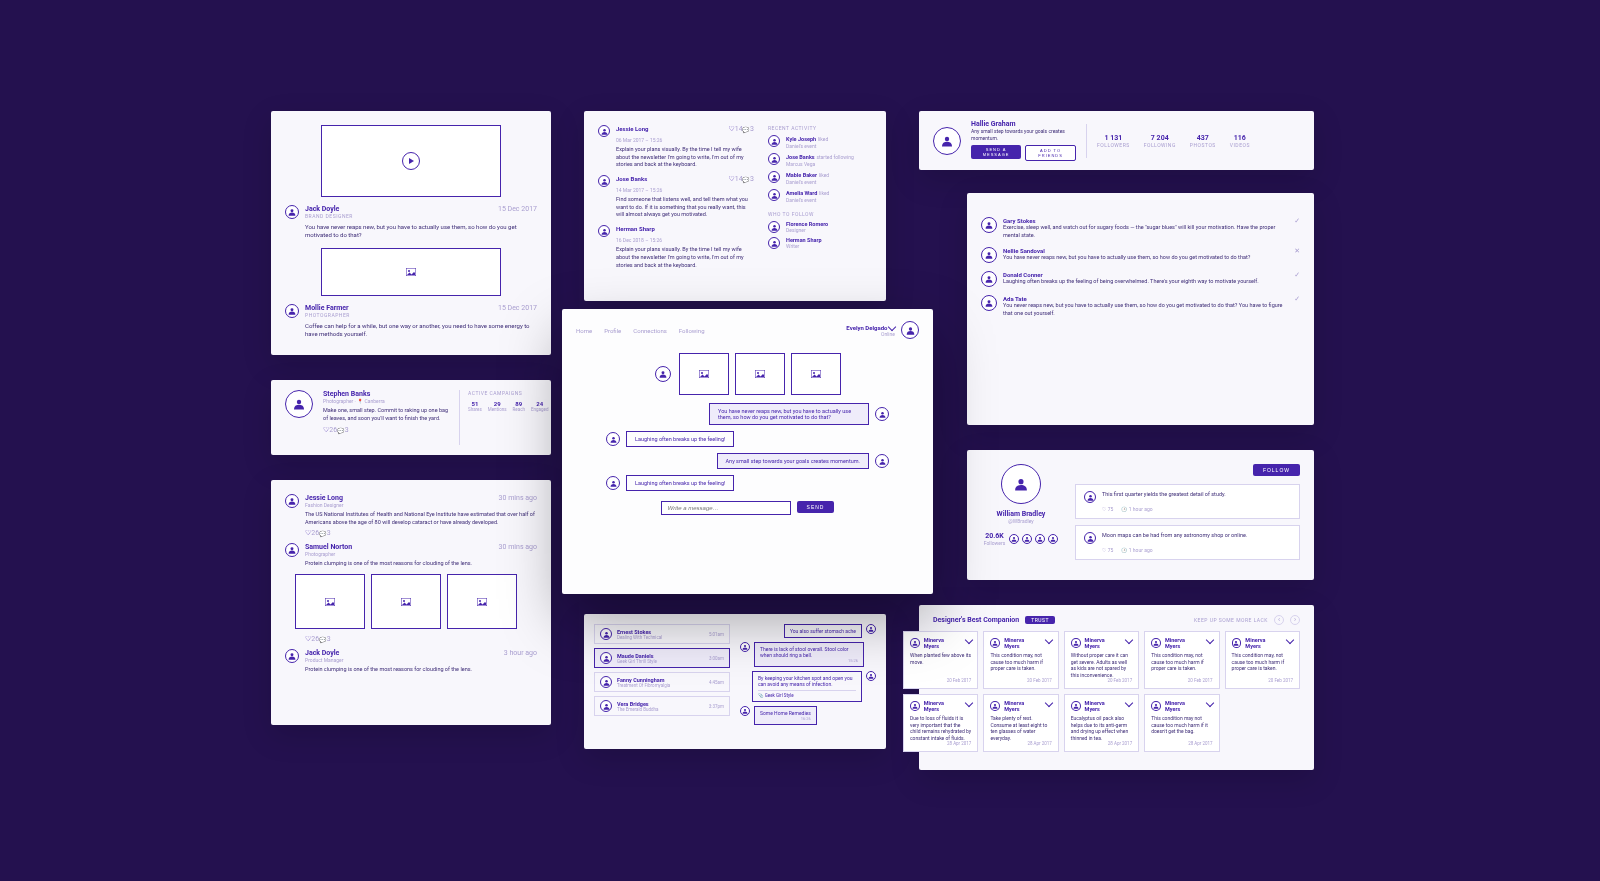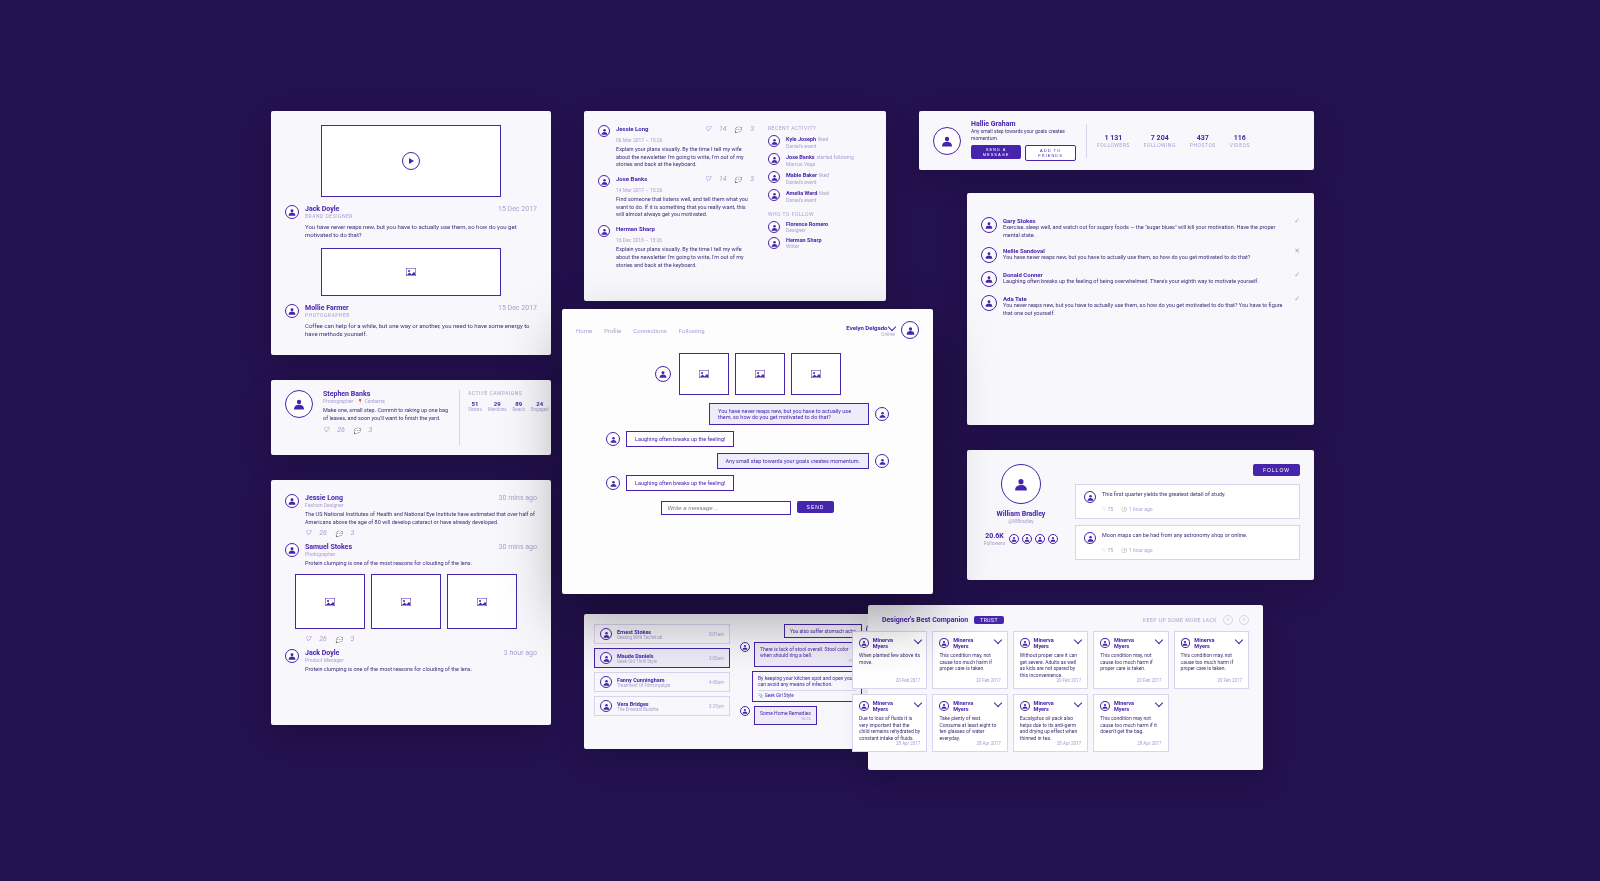--- a/index.html
+++ b/index.html
@@ -86,21 +86,21 @@
 }
 .play-circle::after{content:"";border-left:5px solid var(--accent);border-top:3px solid transparent;border-bottom:3px solid transparent;}
 .tag{
   background:var(--accent);color:#fff;font-size:5px;
   padding:1px 6px;border-radius:2px;text-transform:uppercase;letter-spacing:.5px;
 }
 .caret-icon{width:6px;height:6px;border-left:1px solid var(--accent);border-bottom:1px solid var(--accent);transform:rotate(-45deg);display:inline-block;}
 .heart::before{content:"♡";color:var(--accent);}
 .comment::before{content:"💬";font-size:6px;}
 .stat-num{color:var(--accent);font-weight:700;font-size:8px;}
-.icon-row{display:flex;align-items:center;gap:8px;font-style:italic;}
+.icon-row{display:flex;align-items:center;}
 .icon-row span{display:flex;align-items:center;gap:2px;color:var(--muted);}
 </style>
 </head>
 <body>
 
 <svg width="0" height="0" style="position:absolute">
   <defs>
     <g id="user-icon">
         <circle cx="6" cy="4" r="2.2"></circle>
         <path d="M1 11c0-2.7 2.2-4.2 5-4.2s5 1.5 5 4.2v.5H1z"></path>
@@ -428,21 +428,21 @@
         <span>3</span>
       </div>
   <div class="row" style="margin-top:6px;">
         <div class="avatar" style="width:14px;height:14px;">
           <svg width="8" height="8" viewBox="0 0 12 12">
             <use href="#user-icon"></use>
           </svg>
         </div>
         <div class="col" style="flex:1;">
           <div class="row" style="justify-content:space-between;">
-            <span class="name">Samuel Stokes</span>
+            <span class="name">Samuel Norton</span>
             <span class="soft">30 mins ago</span>
           </div>
           <span class="soft" style="font-size:5px;">Photographer</span>
         </div>
       </div>
   <div class="body-text" style="margin:3px 0 6px 20px;font-size:5.5px;">Protein clumping is one of the most reasons for clouding of the lens.</div>
   <div class="row" style="gap:6px;margin-left:10px;">
     <div class="image-box" style="width:70px;height:55px;">
           <svg width="10" height="8" viewBox="0 0 10 8" style="color:var(--accent)">
             <use href="#img-icon"></use>
@@ -721,21 +721,21 @@
           <div class="avatar" style="width:10px;height:10px;">
             <svg width="6" height="6" viewBox="0 0 12 12">
               <use href="#user-icon"></use>
             </svg>
           </div>
           <div style="border:1px solid var(--accent);background:#efecfa;padding:3px 5px;max-width:110px;font-size:5px;color:var(--accent);">Some Home Remedies<div style="text-align:right;font-size:4px;color:var(--muted);">16:26</div></div>
         </div>
       </div>
 </div>
 
-<div class="panel shadow" style="left:868px;top:605px;width:395px;height:165px;padding:10px 14px;">
+<div class="panel shadow" style="left:919px;top:605px;width:395px;height:165px;padding:10px 14px;">
   <div class="row" style="justify-content:space-between;align-items:center;margin-bottom:6px;">
     <div class="row" style="align-items:center;gap:6px;">
           <span class="name" style="font-size:7px;">Designer's Best Companion</span>
           <span class="tag">TRUST</span>
         </div>
     <div class="row" style="align-items:center;gap:6px;">
           <span class="meta">KEEP UP SOME MORE LACK</span>
           <span style="border:1px solid var(--hair);border-radius:50%;width:10px;height:10px;display:flex;align-items:center;justify-content:center;color:var(--muted);">‹</span>
           <span style="border:1px solid var(--hair);border-radius:50%;width:10px;height:10px;display:flex;align-items:center;justify-content:center;color:var(--muted);">›</span>
         </div>

